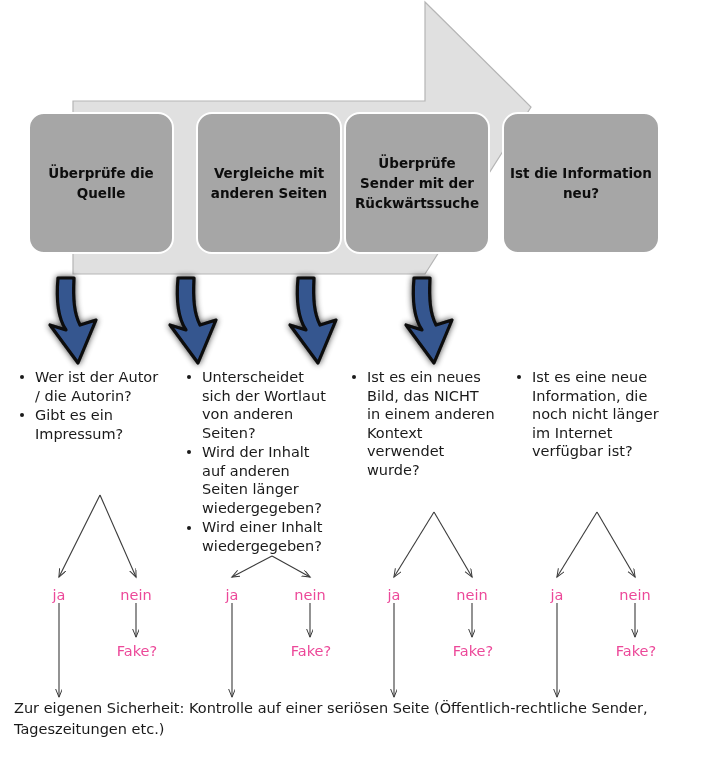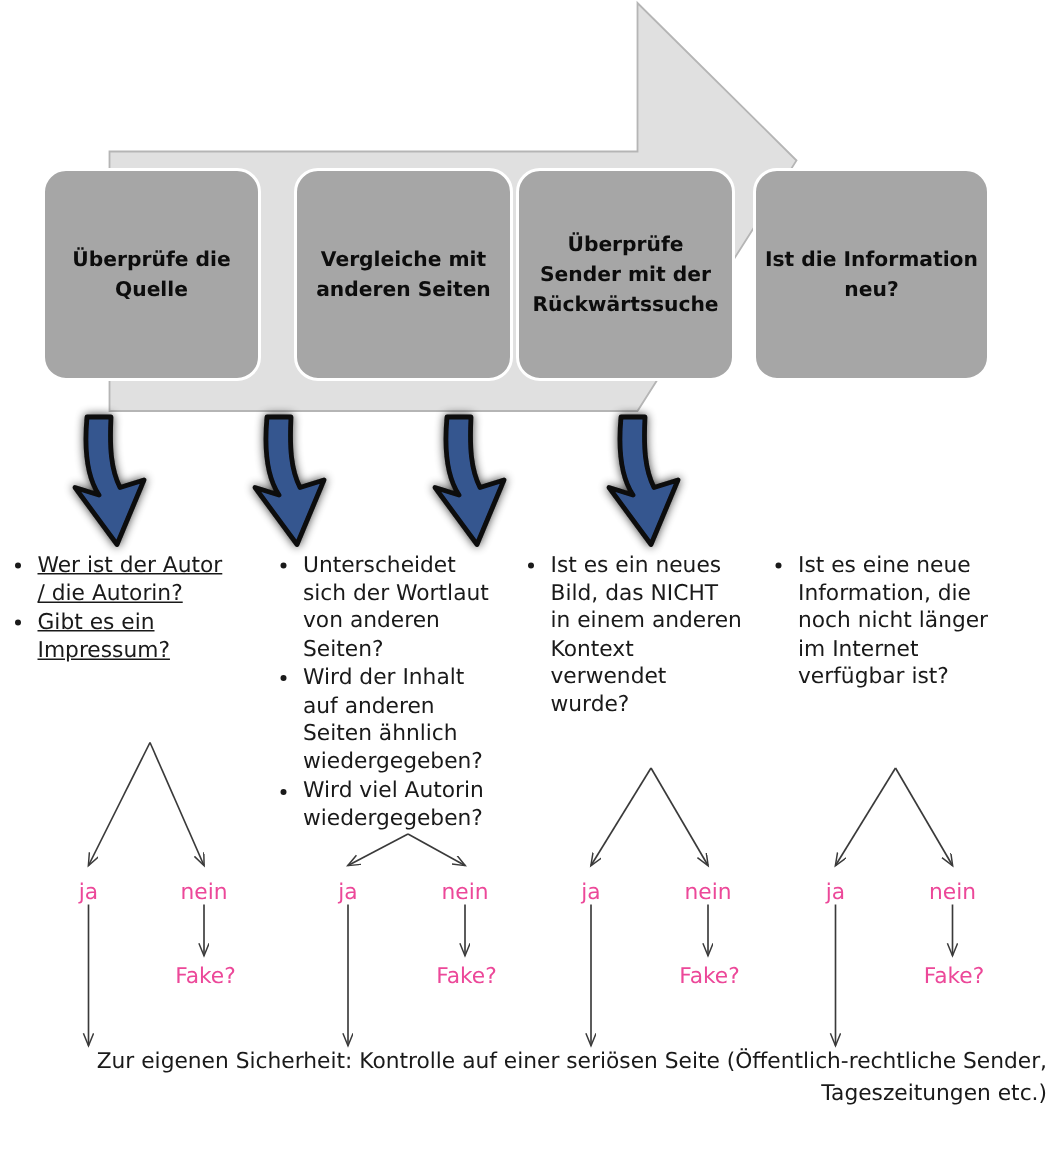--- a/index.html
+++ b/index.html
@@ -53,21 +53,21 @@
     color:#ec4899;
     z-index:5;
     white-space:nowrap;
   }
   .lbl.c{transform:translateX(-50%);}
 
   
   .caption{
     position:absolute;
     left:14px;top:698px;width:684px;
-    text-align:right;
+    text-align:left;
     font-size:14.5px;
     line-height:1.45;
     color:#1a1a1a;
     z-index:5;
   }
 </style>
 </head>
 <body>
 
 <div id="stage">
@@ -139,32 +139,32 @@
   <div class="pbox" style="left:196px;top:112px;width:146px;height:142px;">
     <span>Vergleiche mit anderen Seiten</span>
   </div>
   <div class="pbox" style="left:344px;top:112px;width:146px;height:142px;">
     <span>Überprüfe Sender mit der Rückwärtssuche</span>
   </div>
   <div class="pbox" style="left:502px;top:112px;width:158px;height:142px;justify-content:center;">
     <span>Ist die Information neu?</span>
   </div>
 
-  <div class="bullets" style="left:6px;top:368px;width:146px;text-decoration:underline;">
+  <div class="bullets" style="left:16px;top:368px;width:146px;">
     <ul>
       <li><span class="bl-dot"></span><span>Wer ist der Autor / die Autorin?</span></li>
       <li><span class="bl-dot"></span><span>Gibt es ein Impressum?</span></li>
     </ul>
   </div>
 
   <div class="bullets" style="left:183px;top:368px;width:152px;">
     <ul>
       <li><span class="bl-dot"></span><span>Unterscheidet sich der Wortlaut von anderen Seiten?</span></li>
-      <li><span class="bl-dot"></span><span>Wird der Inhalt auf anderen Seiten ähnlich wiedergegeben?</span></li>
-      <li><span class="bl-dot"></span><span>Wird viel Autorin wiedergegeben?</span></li>
+      <li><span class="bl-dot"></span><span>Wird der Inhalt auf anderen Seiten länger wiedergegeben?</span></li>
+      <li><span class="bl-dot"></span><span>Wird einer Inhalt wiedergegeben?</span></li>
     </ul>
   </div>
 
   <div class="bullets" style="left:348px;top:368px;width:148px;">
     <ul>
       <li><span class="bl-dot"></span><span>Ist es ein neues Bild, das NICHT in einem anderen Kontext verwendet wurde?</span></li>
     </ul>
   </div>
 
   <div class="bullets" style="left:513px;top:368px;width:156px;">

